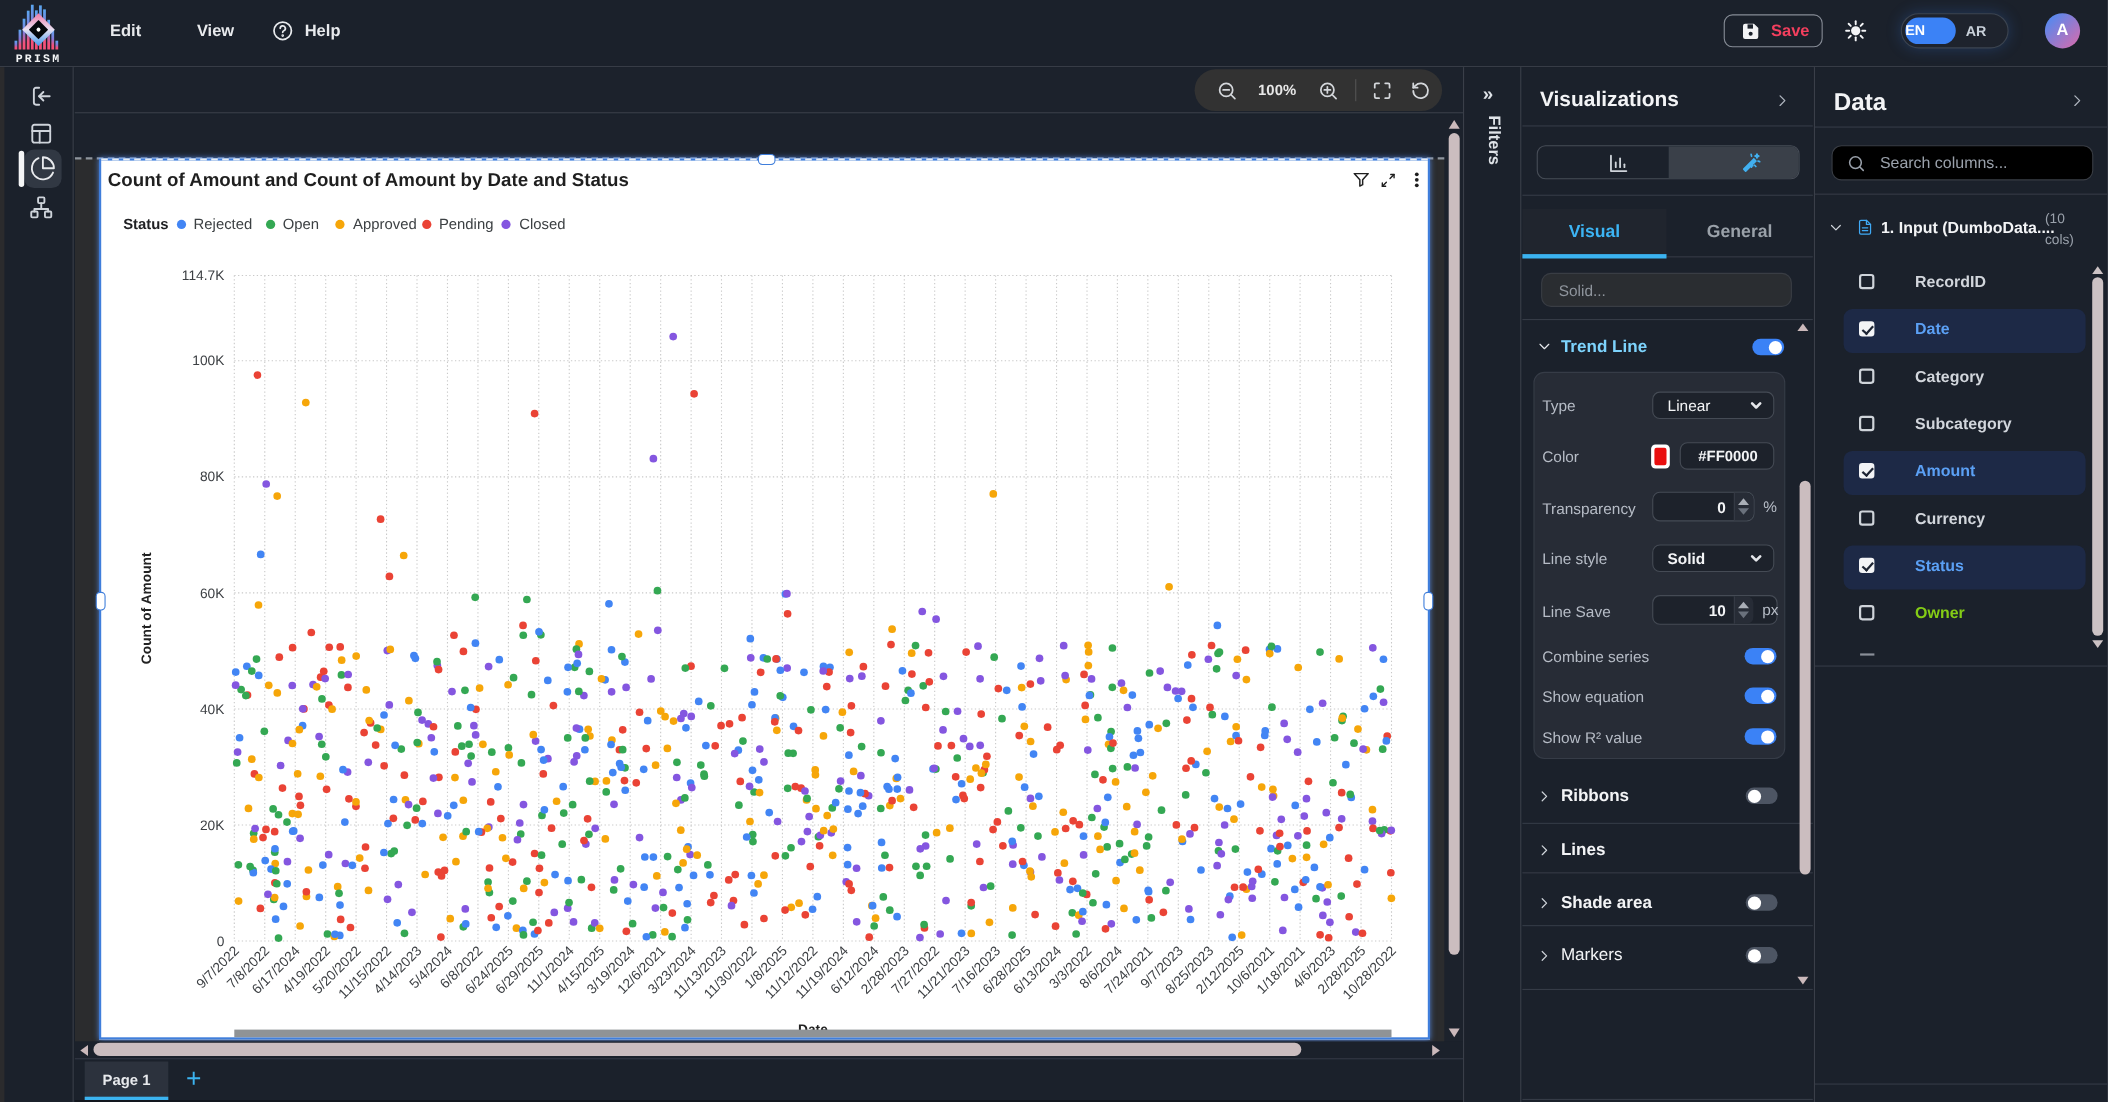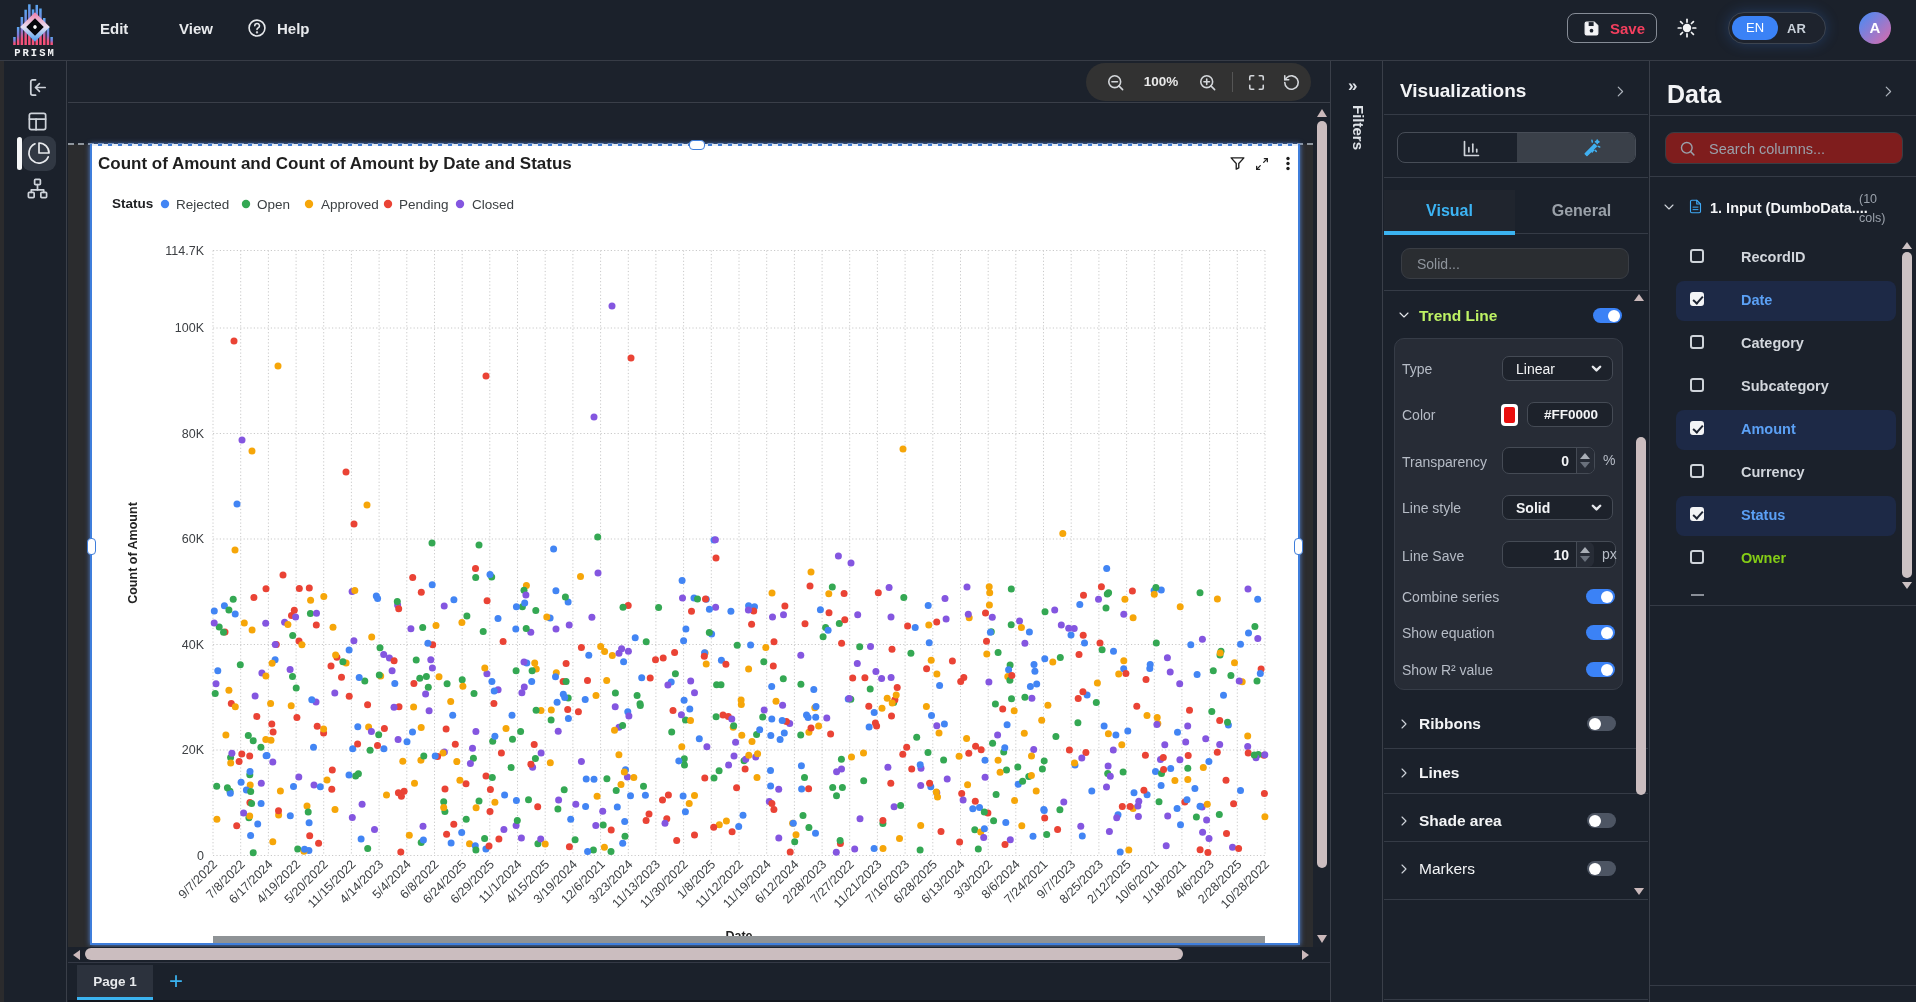--- a/index.html
+++ b/index.html
@@ -78,21 +78,21 @@
           <path d="M2.5 12h3"></path>
           <path d="M18.5 12h3"></path>
           <path d="M5 5l2.1 2.1"></path>
           <path d="M16.9 16.9L19 19"></path>
           <path d="M5 19l2.1-2.1"></path>
           <path d="M16.9 7.1L19 5"></path>
         </g>
       </svg>
     </div>
 <div class="abs" style="left:1728px;top:12px;width:98px;height:32px;border:1px solid #3c4450;border-radius:16px;background:#1e232d;box-shadow:0 0 14px rgba(59,130,246,.25)">
-<div class="abs" style="left:3px;top:3px;width:46px;height:24px;border-radius:13px;background:#3b82f6;color:#fff;font-size:13px;font-weight:normal;text-align:center;line-height:24px">EN</div>
+<div class="abs" style="left:3px;top:3px;width:46px;height:24px;border-radius:13px;background:#3b82f6;color:#fff;font-size:13px;font-weight:bold;line-height:24px">EN</div>
 <div class="abs" style="left:58px;top:8px;font-size:13px;font-weight:bold;color:#c9d1da">AR</div>
     </div>
 <div class="abs" style="left:1859px;top:12px;width:32px;height:32px;border-radius:50%;background:linear-gradient(135deg,#5289f0 10%,#d56cae 95%);color:#fff;font-size:15px;font-weight:bold;text-align:center;line-height:32px">A</div>
 </div>
 <div class="abs" style="left:0;top:61px;width:67px;height:941px;background:#1b212b;border-right:1px solid #3a3f49">
 <div class="abs" style="left:0;top:0;width:4px;height:941px;background:#2b2b2d"></div>
 <div class="abs" style="left:26px;top:15px">
       <svg width="23" height="23" viewBox="0 0 24 24" fill="none" stroke="#ced3da" stroke-width="1.8" stroke-linecap="round" stroke-linejoin="round">
         <path d="M10 4H7a2 2 0 0 0-2 2v12a2 2 0 0 0 2 2h3"></path>
         <path d="M20 12H10"></path>
@@ -1293,21 +1293,21 @@
 <div class="abs" style="left:17px;top:187px;width:228px;height:31px;background:#2a2d31;border:1px solid #393d44;border-radius:9px">
 <div class="abs" style="left:15px;top:7px;font-size:14px;color:#8f959d">Solid...</div>
     </div>
 <div class="div" style="left:0;top:229px;width:264px"></div>
 <div class="abs" style="left:250px;top:233px;width:0;height:0;border-left:5.5px solid transparent;border-right:5.5px solid transparent;border-bottom:7px solid #cbb9bb"></div>
 <div class="abs" style="left:14px;top:249px;transform:rotate(90deg)">
       <svg width="12" height="12" viewBox="0 0 24 24" fill="none" stroke="#e5e7eb" stroke-width="2.2" stroke-linecap="round" stroke-linejoin="round">
         <path d="M6 4l8 8-8 8"></path>
       </svg>
     </div>
-<div class="abs" style="left:35px;top:246px;font-size:15.5px;font-weight:bold;color:#bef264">Trend Line</div>
+<div class="abs" style="left:35px;top:246px;font-size:15.5px;font-weight:bold;color:#7dd3fc">Trend Line</div>
 <div class="tgl on" style="left:209px;top:247px">
       <i></i>
     </div>
 <div class="abs" style="left:10px;top:277px;width:229px;height:352px;background:#272c36;border:1px solid #363c47;border-radius:10px"></div>
 <div class="abs" style="left:18px;top:300px;font-size:14px;font-weight:400;color:#b6bcc6">Type</div>
 <div class="abs" style="left:118px;top:295px;width:111px;height:25px;background:#1d222b;border:1px solid #454b55;border-radius:7px">
 <div class="abs" style="left:13px;top:4px;font-size:14px;font-weight:normal;color:#f3f4f6">Linear</div>
 <div class="abs" style="left:88px;top:7px;transform:rotate(90deg)">
         <svg width="11" height="11" viewBox="0 0 24 24" fill="none" stroke="#e5e7eb" stroke-width="5.236363636363635" stroke-linecap="round" stroke-linejoin="round">
           <path d="M6 4l8 8-8 8"></path>
@@ -1392,28 +1392,28 @@
 <div class="abs" style="left:35px;top:799px;font-size:15.5px;font-weight:normal;color:#f3f4f6">Markers</div>
 <div class="tgl off" style="left:203px;top:800px">
       <i></i>
     </div>
 <div class="abs" style="left:250px;top:827px;width:0;height:0;border-left:5.5px solid transparent;border-right:5.5px solid transparent;border-top:7px solid #cbb9bb"></div>
 <div class="div" style="left:0;top:838px;width:264px"></div>
 <div class="abs" style="left:252px;top:376px;width:10px;height:358px;border-radius:5px;background:#cbbdbf"></div>
 <div class="div" style="left:0;top:938px;width:264px"></div>
 </div>
 <div class="abs" style="left:1649px;top:61px;width:267px;height:941px;background:#1b212b;border-left:1px solid #3a3f49">
-<div class="abs" style="left:17px;top:19px;font-size:25px;font-weight:bold;color:#f3f4f6">Data</div>
+<div class="abs" style="left:17px;top:19px;font-size:22px;font-weight:bold;color:#f3f4f6">Data</div>
 <div class="abs" style="left:233px;top:24px;transform:rotate(0deg)">
       <svg width="13" height="13" viewBox="0 0 24 24" fill="none" stroke="#aeb4bd" stroke-width="2.2" stroke-linecap="round" stroke-linejoin="round">
         <path d="M6 4l8 8-8 8"></path>
       </svg>
     </div>
 <div class="div" style="left:0;top:54px;width:267px"></div>
-<div class="abs" style="left:15px;top:71px;width:238px;height:32px;background:#7f1d1d;border:1px solid #393d44;border-radius:9px">
+<div class="abs" style="left:15px;top:71px;width:238px;height:32px;background:#000000;border:1px solid #393d44;border-radius:9px">
 <div class="abs" style="left:13px;top:7px">
         <svg width="17" height="17" viewBox="0 0 24 24" fill="none" stroke="#9aa1ab" stroke-width="2" stroke-linecap="round" stroke-linejoin="round">
           <circle cx="11" cy="11" r="7.5"></circle>
           <path d="M21 21l-4.7-4.7"></path>
         </svg>
       </div>
 <div class="abs" style="left:43px;top:8px;font-size:14.5px;color:#9aa1ab">Search columns...</div>
     </div>
 <div class="div" style="left:0;top:115px;width:267px"></div>
 <div class="abs" style="left:13px;top:141px;transform:rotate(90deg)">

